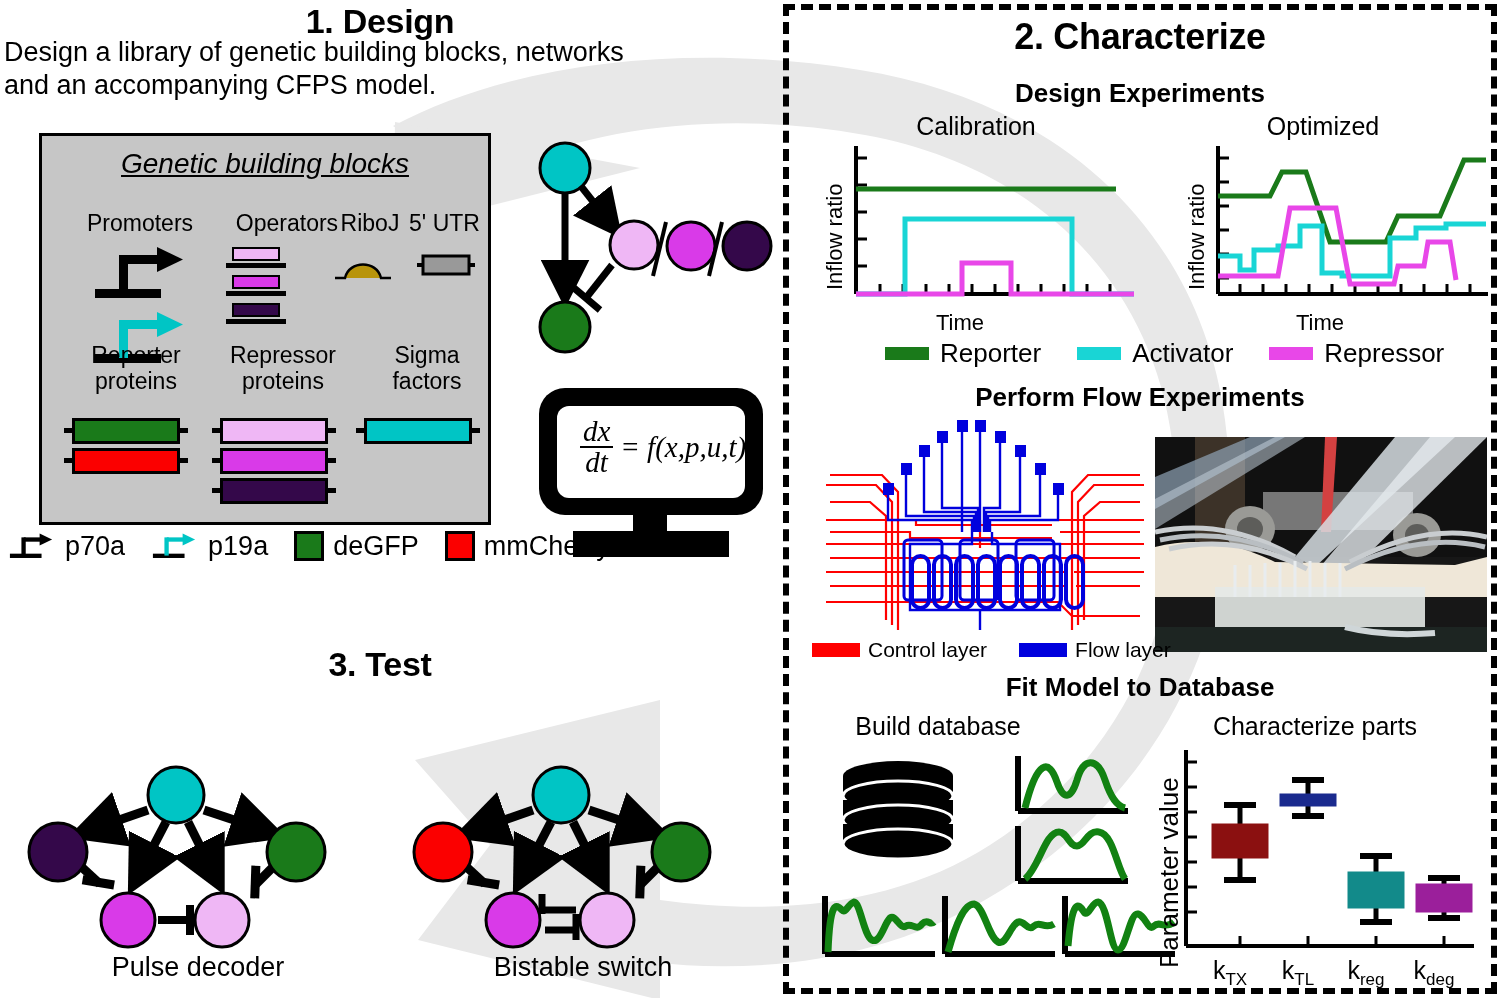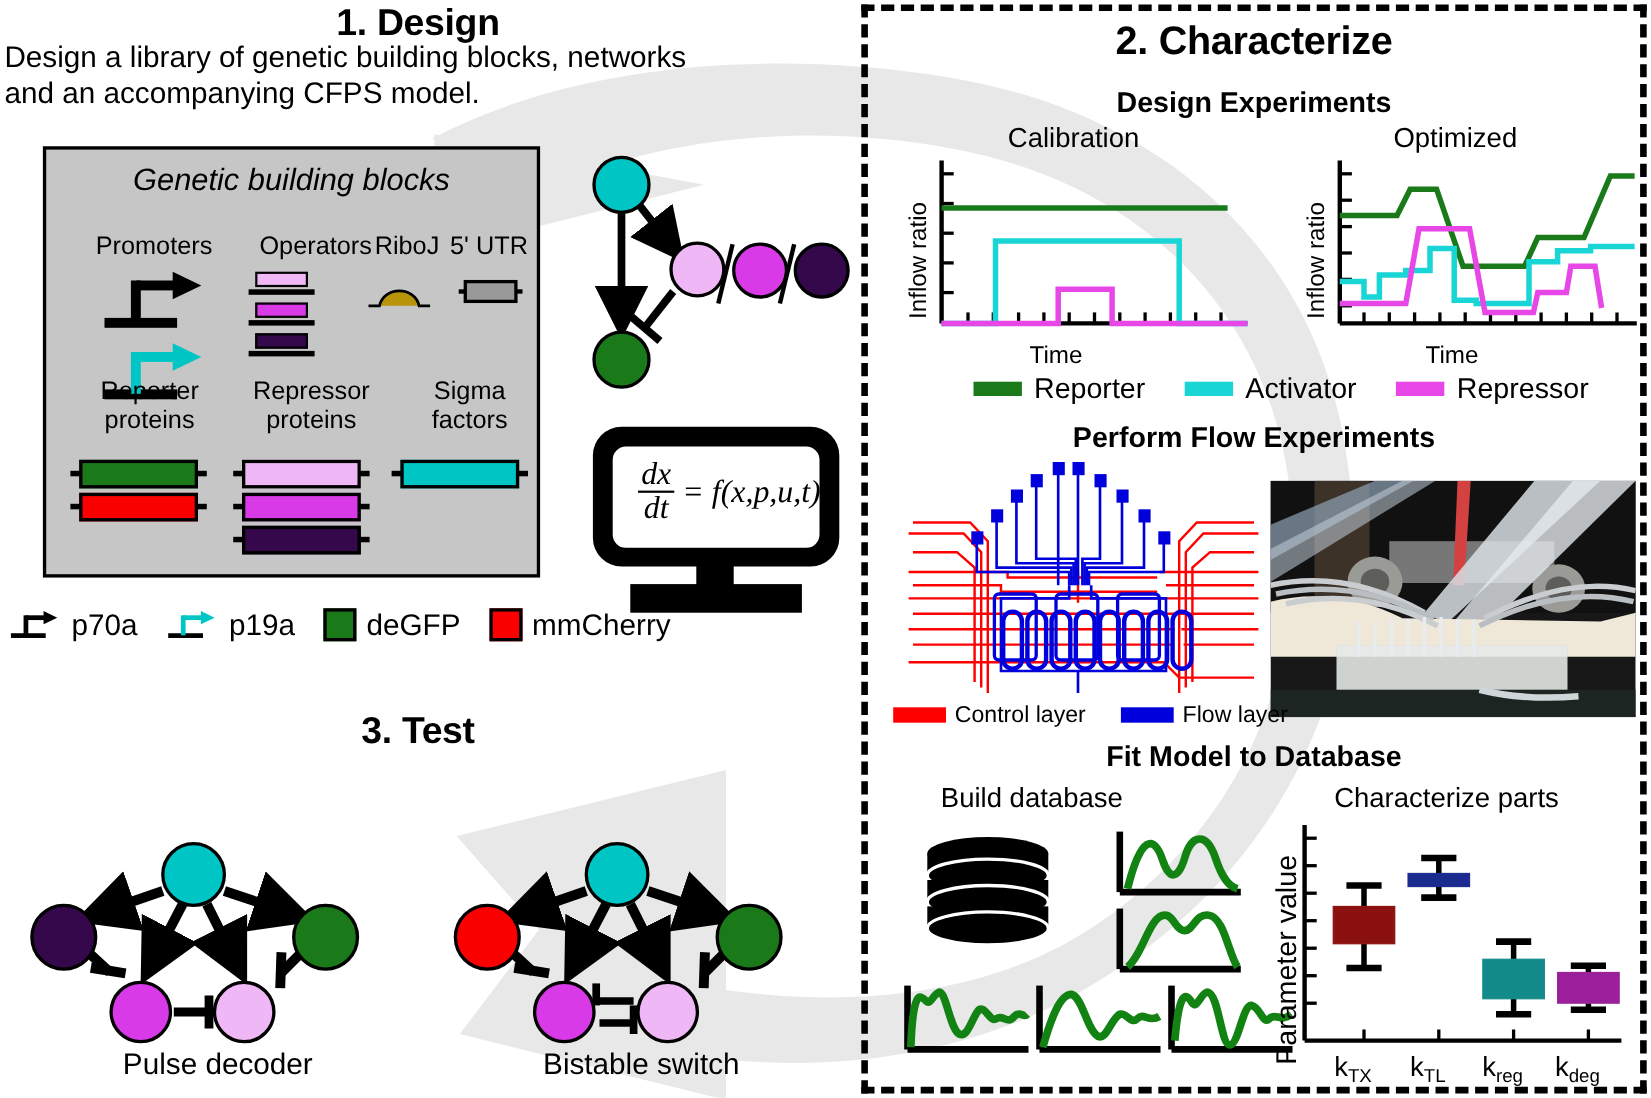--- a/index.html
+++ b/index.html
@@ -26,21 +26,21 @@
   #body3  { position:absolute; left:2px; top:681px; width:770px; font-size:27px; line-height:1.22; }
 
   .sub-h { font-weight:bold; font-size:26px; text-align:center; }
   .sub-p { font-size:25px; text-align:center; }
 
   
   .gbb-box {
     position:absolute; left:39px; top:133px; width:452px; height:392px;
     background:#c6c6c6; border:3px solid #000; z-index:3;
   }
-  .gbb-title { text-align:center; font-style:italic; font-size:28px; margin-top:12px; }
+  .gbb-title { text-align:center; font-style:italic; font-size:28px; margin-top:12px;text-decoration:underline; }
   .gbb-lbl { position:absolute; font-size:23px; text-align:center; }
 
   .opbar { position:absolute; height:14px; border:2px solid #000; }
   .opunder { position:absolute; height:5px; background:#000; }
 
   .protbar { position:absolute; height:26px; border:3px solid #000; }
   .pt-tick { position:absolute; width:10px; height:5px; background:#000; }
 
   
   .keyrow { position:absolute; z-index:3; display:flex; align-items:center; }
@@ -166,21 +166,21 @@
 
     <div class="protbar" style="left:178px; top:342px; width:108px; background:#34084a;"></div>
     <div class="pt-tick" style="left:170px; top:352px;"></div>
     <div class="pt-tick" style="left:284px; top:352px;"></div>
 
     <div class="protbar" style="left:322px; top:282px; width:108px; background:#00c5c5;"></div>
     <div class="pt-tick" style="left:314px; top:292px;"></div>
     <div class="pt-tick" style="left:428px; top:292px;"></div>
   </div>
 
-  <div class="keyrow" style="left:8px; top:552px;">
+  <div class="keyrow" style="left:8px; top:530px;">
     <svg width="46" height="32" viewBox="0 0 96 56" style="margin-right:2px;">
       <rect x="4" y="44" width="66" height="9" fill="#000"></rect>
       <rect x="28" y="10" width="9" height="38" fill="#000"></rect>
       <rect x="33" y="10" width="38" height="9" fill="#000"></rect>
       <path d="M 66,2 L 92,14.5 L 66,27 Z" fill="#000"></path>
     </svg>
     <span class="keylbl">p70a</span>
 
     <svg width="46" height="32" viewBox="0 0 96 56" style="margin-right:2px;">
       <rect x="4" y="44" width="66" height="9" fill="#000"></rect>

